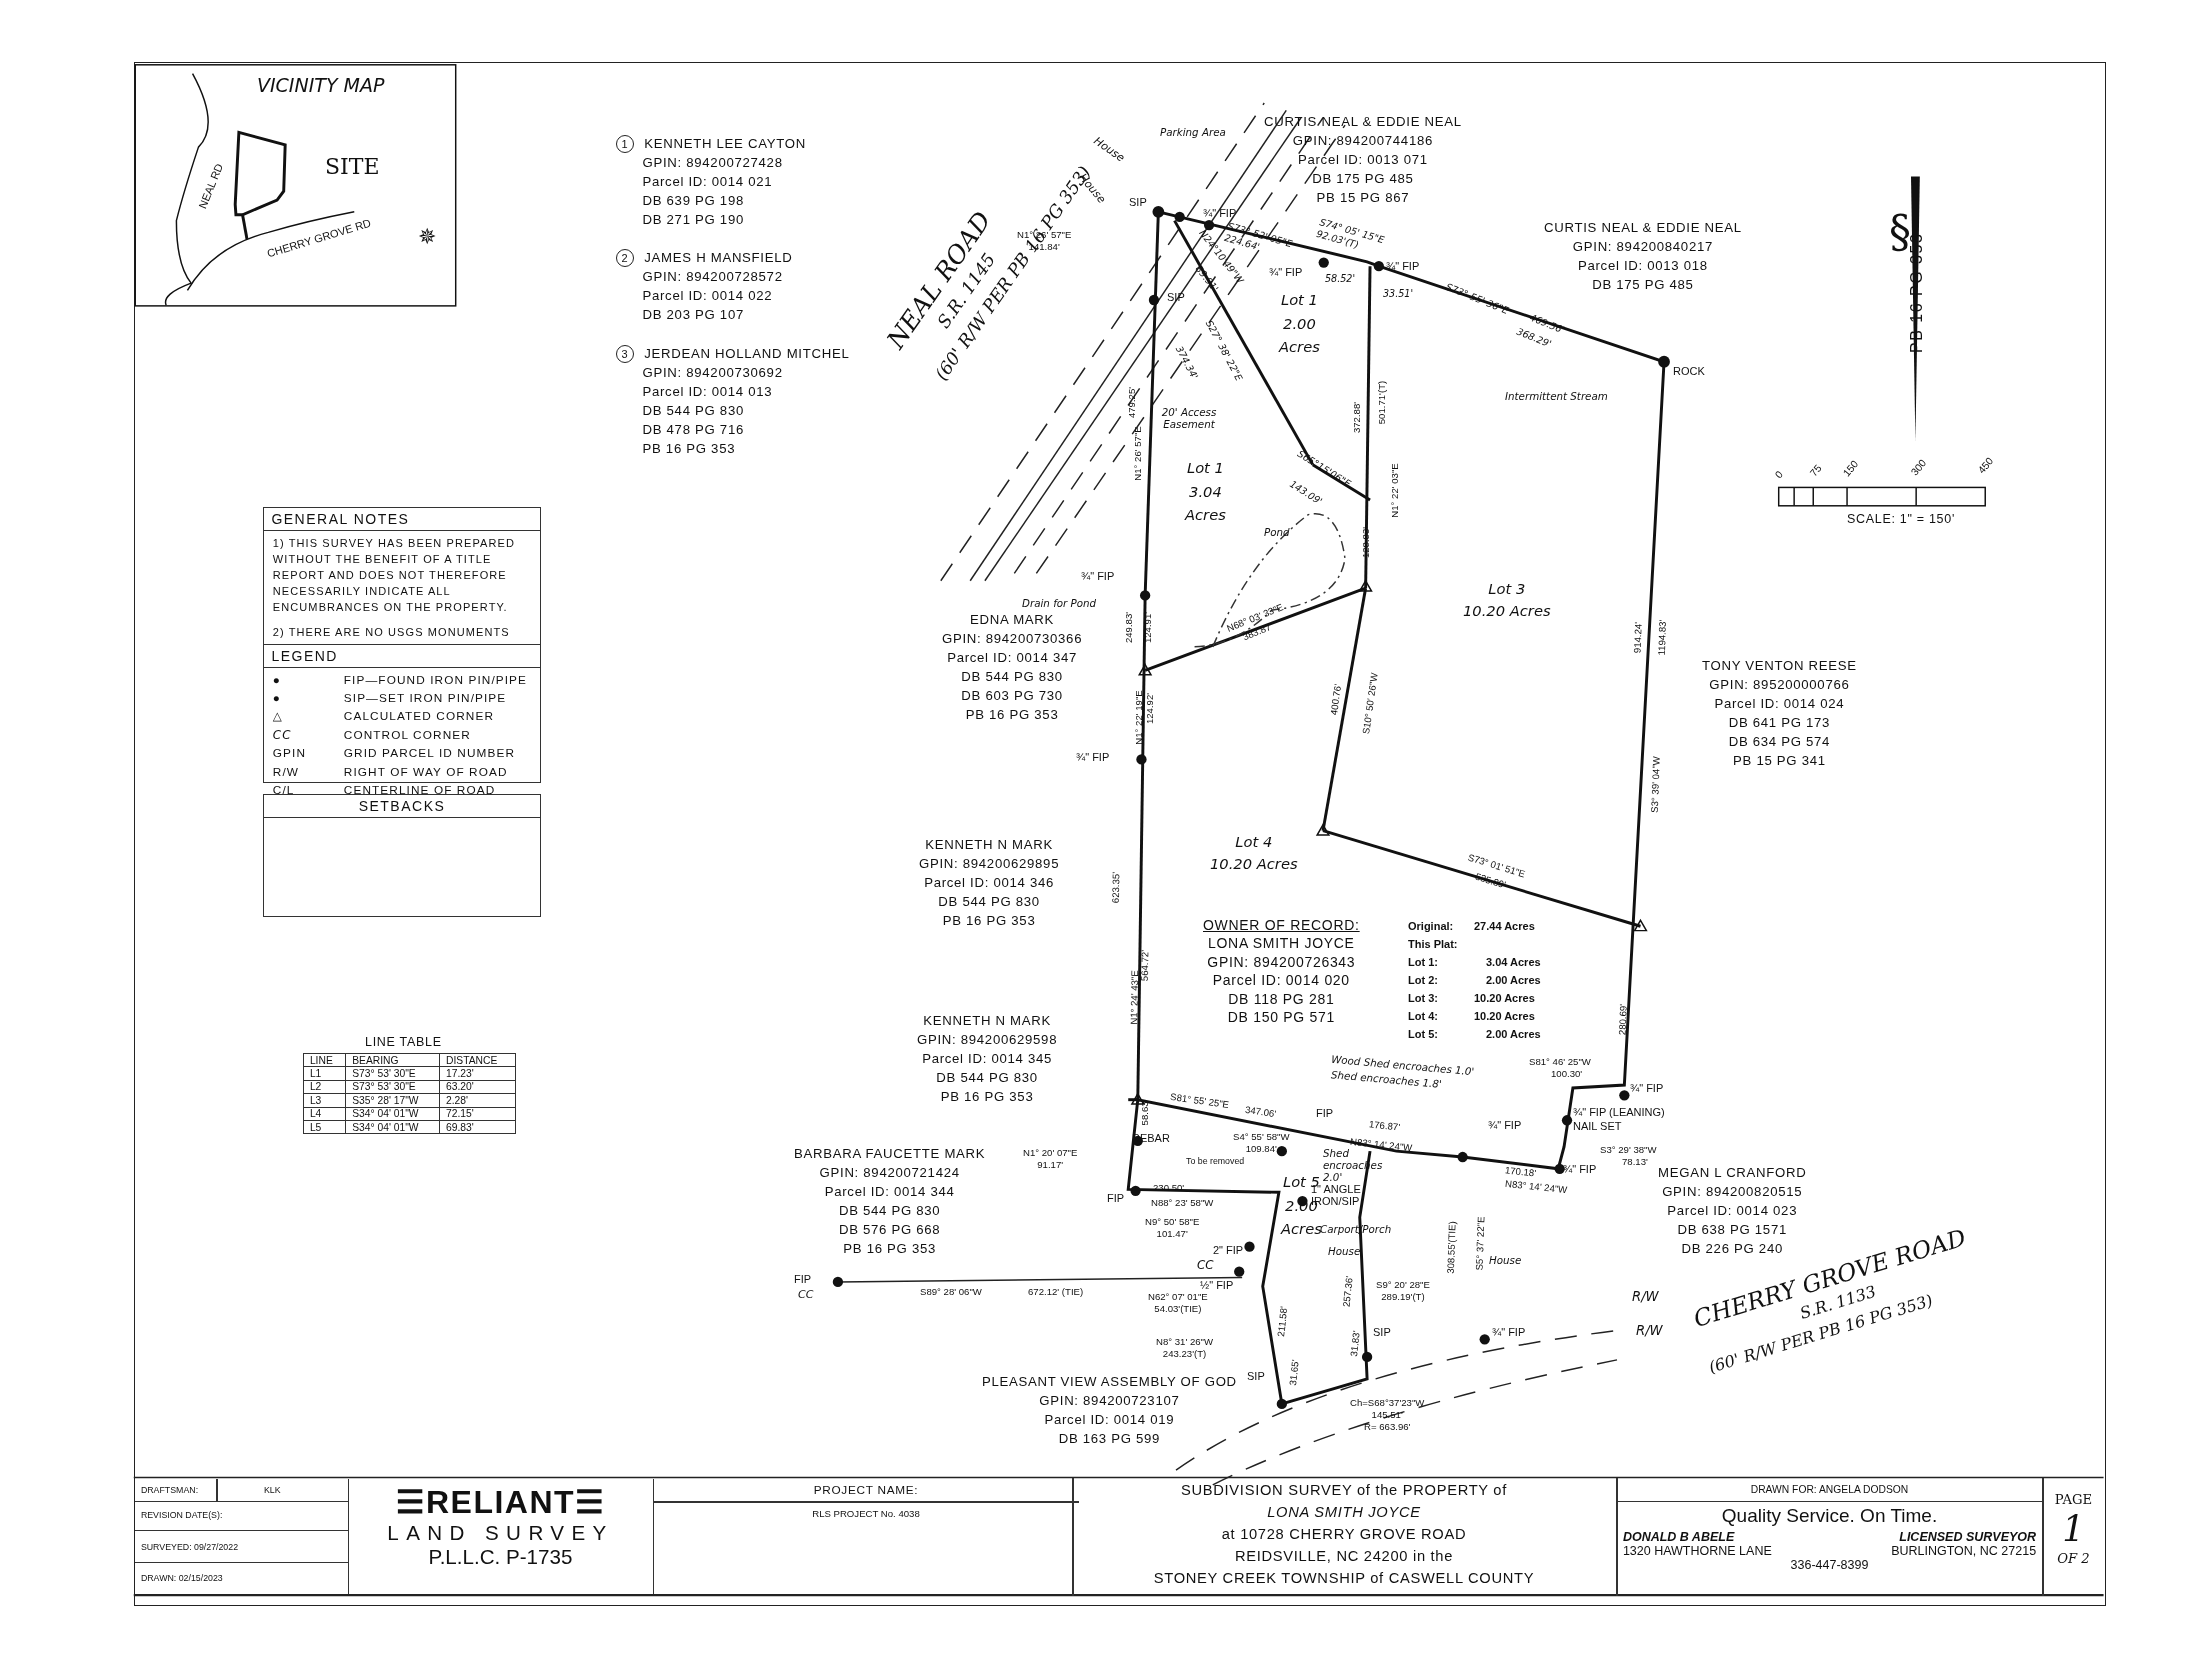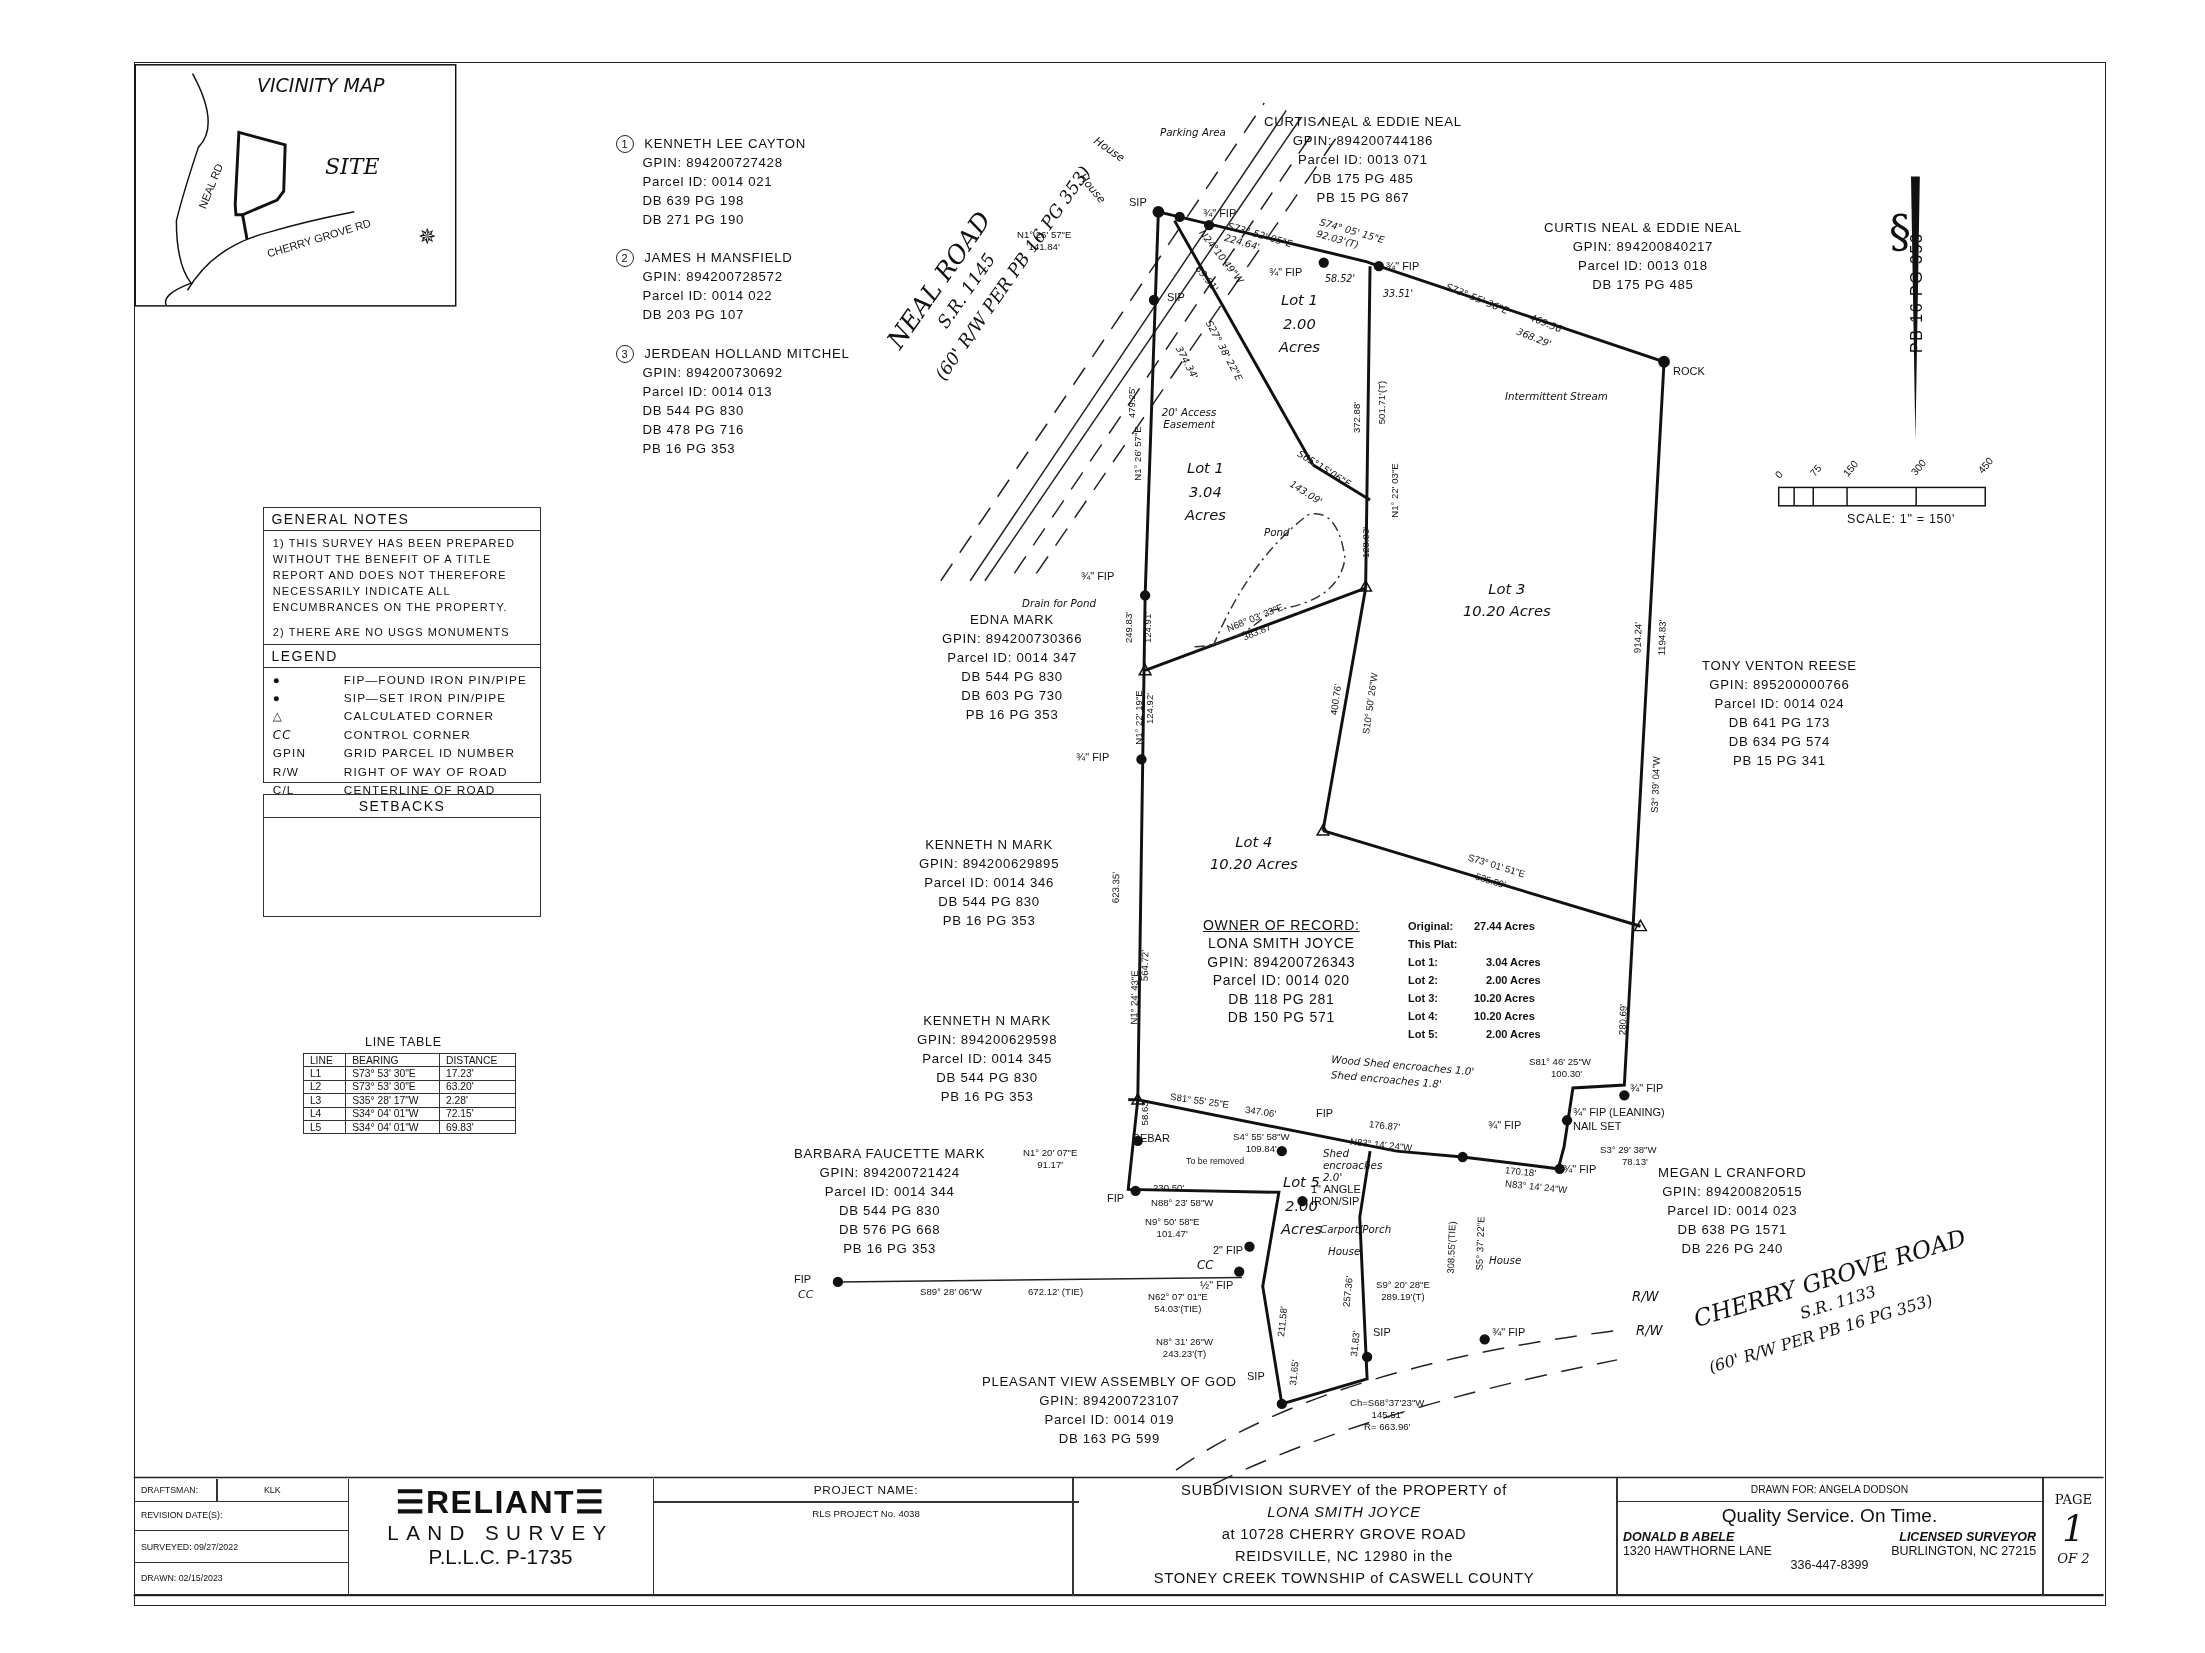--- a/index.html
+++ b/index.html
@@ -112,21 +112,21 @@
     <line x1="2607" y1="663" x2="2607" y2="688"></line>
   </g>
 
   <g stroke="#222" stroke-width="2" fill="none">
     <line x1="182" y1="2010" x2="2862" y2="2010"></line>
     <line x1="182" y1="2170" x2="2862" y2="2170" stroke-width="3"></line>
   </g>
 </svg>
 
 <div class="lbl it" style="left:257px;top:74px;font-size:19px;">VICINITY MAP</div>
-<div class="lbl" style="left:325px;top:154px;font-size:22px;font-family:'DejaVu Serif',serif;font-style:italic;">SITE</div>
+<div class="lbl" style="left:325px;top:154px;font-size:22px;font-family:'DejaVu Serif',serif;">SITE</div>
 <div class="lbl" style="left:187px;top:180px;font-size:11px;transform:rotate(-68deg);">NEAL RD</div>
 <div class="lbl" style="left:265px;top:232px;font-size:11px;transform:rotate(-17deg);">CHERRY GROVE RD</div>
 <div class="lbl" style="left:418px;top:224px;font-size:22px;">✵</div>
 
 <div class="owner left" style="left:616px;top:134px;">
   <div><span class="num">1</span><span>KENNETH LEE CAYTON</span></div>
   <div style="padding-left:26.5px">GPIN: 894200727428</div>
   <div style="padding-left:26.5px">Parcel ID: 0014 021</div>
   <div style="padding-left:26.5px">DB 639 PG 198</div>
   <div style="padding-left:26.5px">DB 271 PG 190</div>
@@ -529,21 +529,21 @@
   <div class="abs ctr" style="left:518px;top:0;width:426px;height:115px;">
     <div style="height:22px;border-bottom:2.9px double #333;font-size:11.8px;line-height:22px;letter-spacing:0.7px;">PROJECT NAME:</div>
     <div style="font-size:9.6px;line-height:22px;">RLS PROJECT No. 4038</div>
   </div>
 </div>
 <div class="abs" style="left:1072px;top:1478px;width:1.5px;height:118px;background:#333;"></div>
 <div class="abs ctr" style="left:1073px;top:1479px;width:542px;height:115px;font-size:14.7px;line-height:22px;letter-spacing:0.7px;">
   <div>SUBDIVISION SURVEY of the PROPERTY of</div>
   <div style="font-style:italic">LONA SMITH JOYCE</div>
   <div>at 10728 CHERRY GROVE ROAD</div>
-  <div>REIDSVILLE, NC 12980 in the</div>
+  <div>REIDSVILLE, NC 24200 in the</div>
   <div>STONEY CREEK TOWNSHIP of CASWELL COUNTY</div>
 </div>
 <div class="abs" style="left:1616px;top:1478px;width:1.5px;height:118px;background:#333;"></div>
 <div class="abs" style="left:1617px;top:1479px;width:425px;height:115px;">
   <div class="ctr" style="height:22px;border-bottom:1.5px solid #333;font-size:10.3px;line-height:22px;">DRAWN FOR: ANGELA DODSON</div>
   <div class="ctr" style="font-size:19px;line-height:28px;">Quality Service. On Time.</div>
   <div style="display:flex;justify-content:space-between;padding:0 5.9px;font-size:12.5px;font-style:italic;font-weight:bold;">
       <span>DONALD B ABELE</span>
       <span>LICENSED SURVEYOR</span>
     </div>

